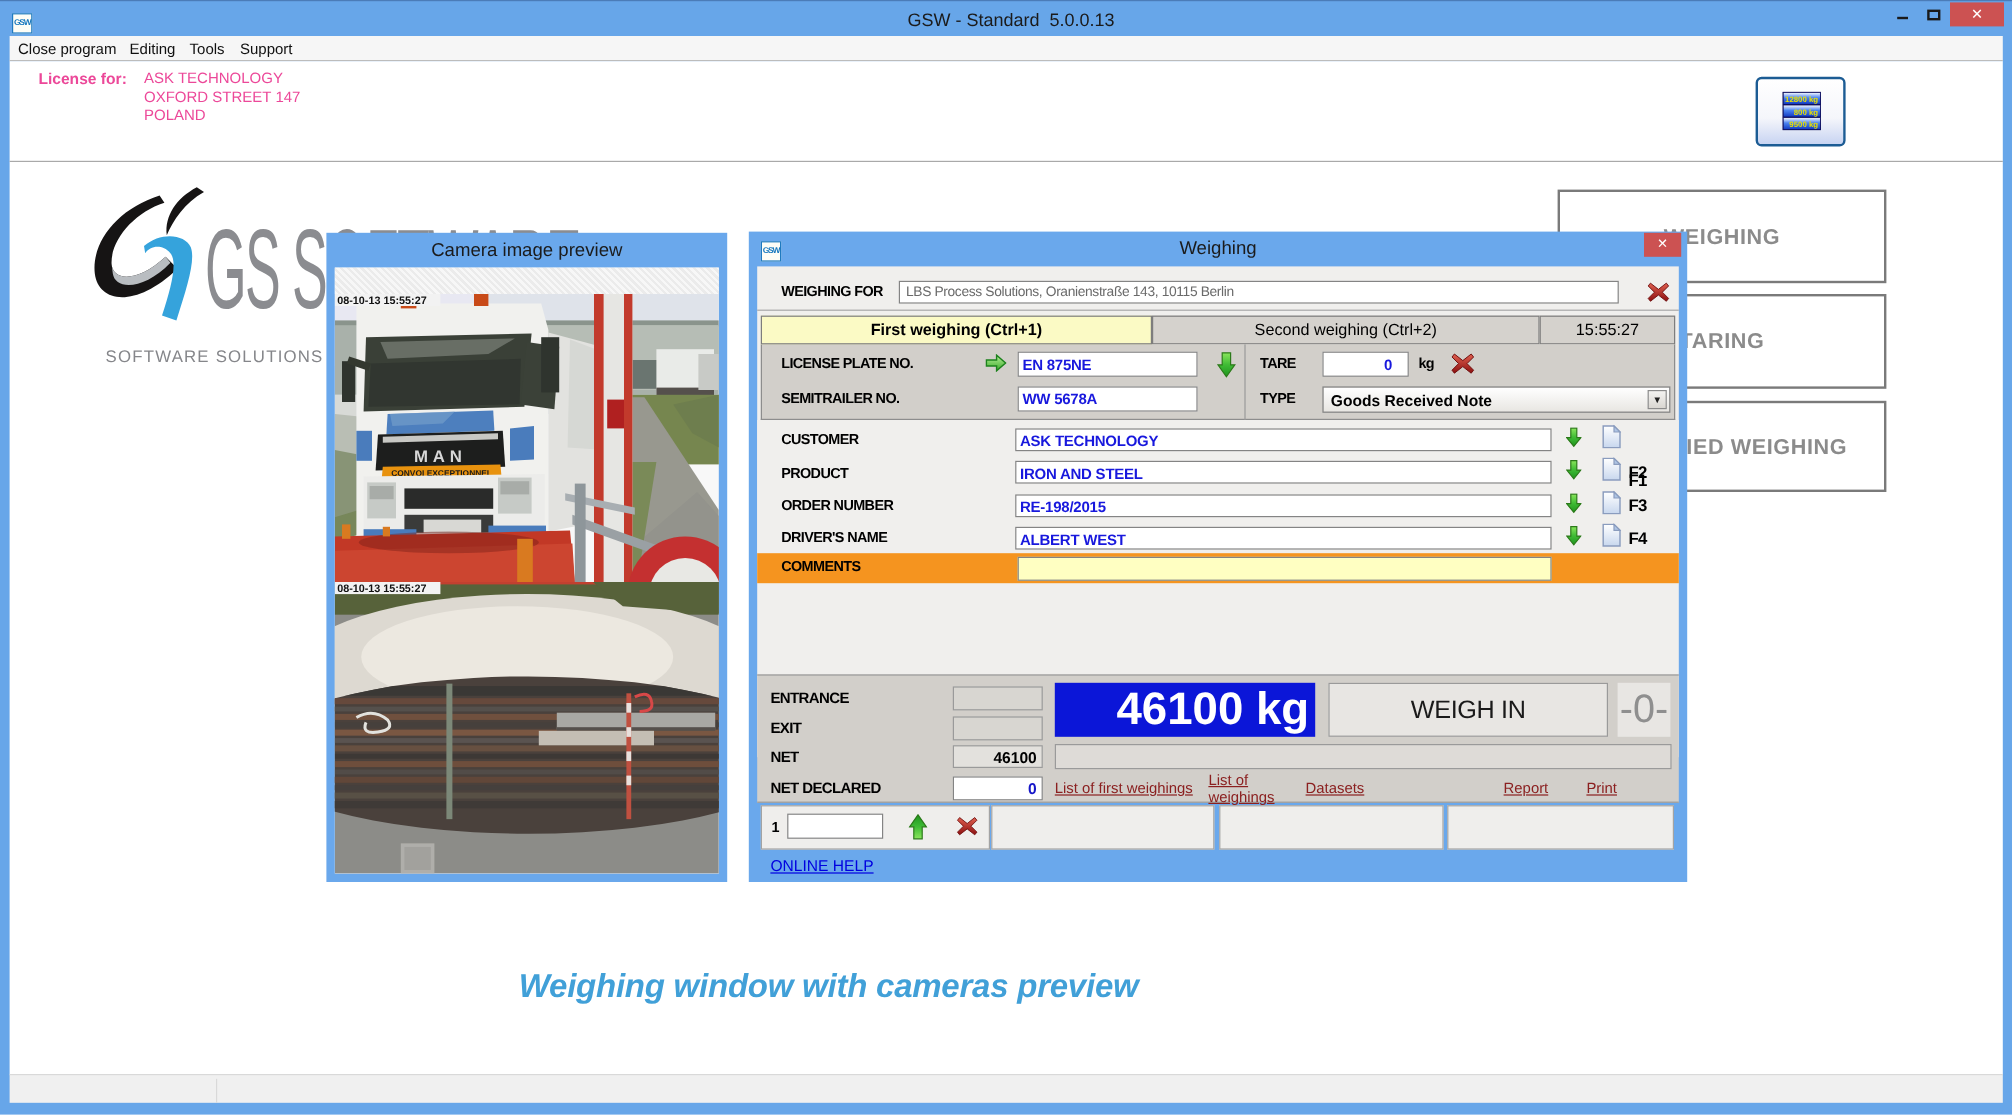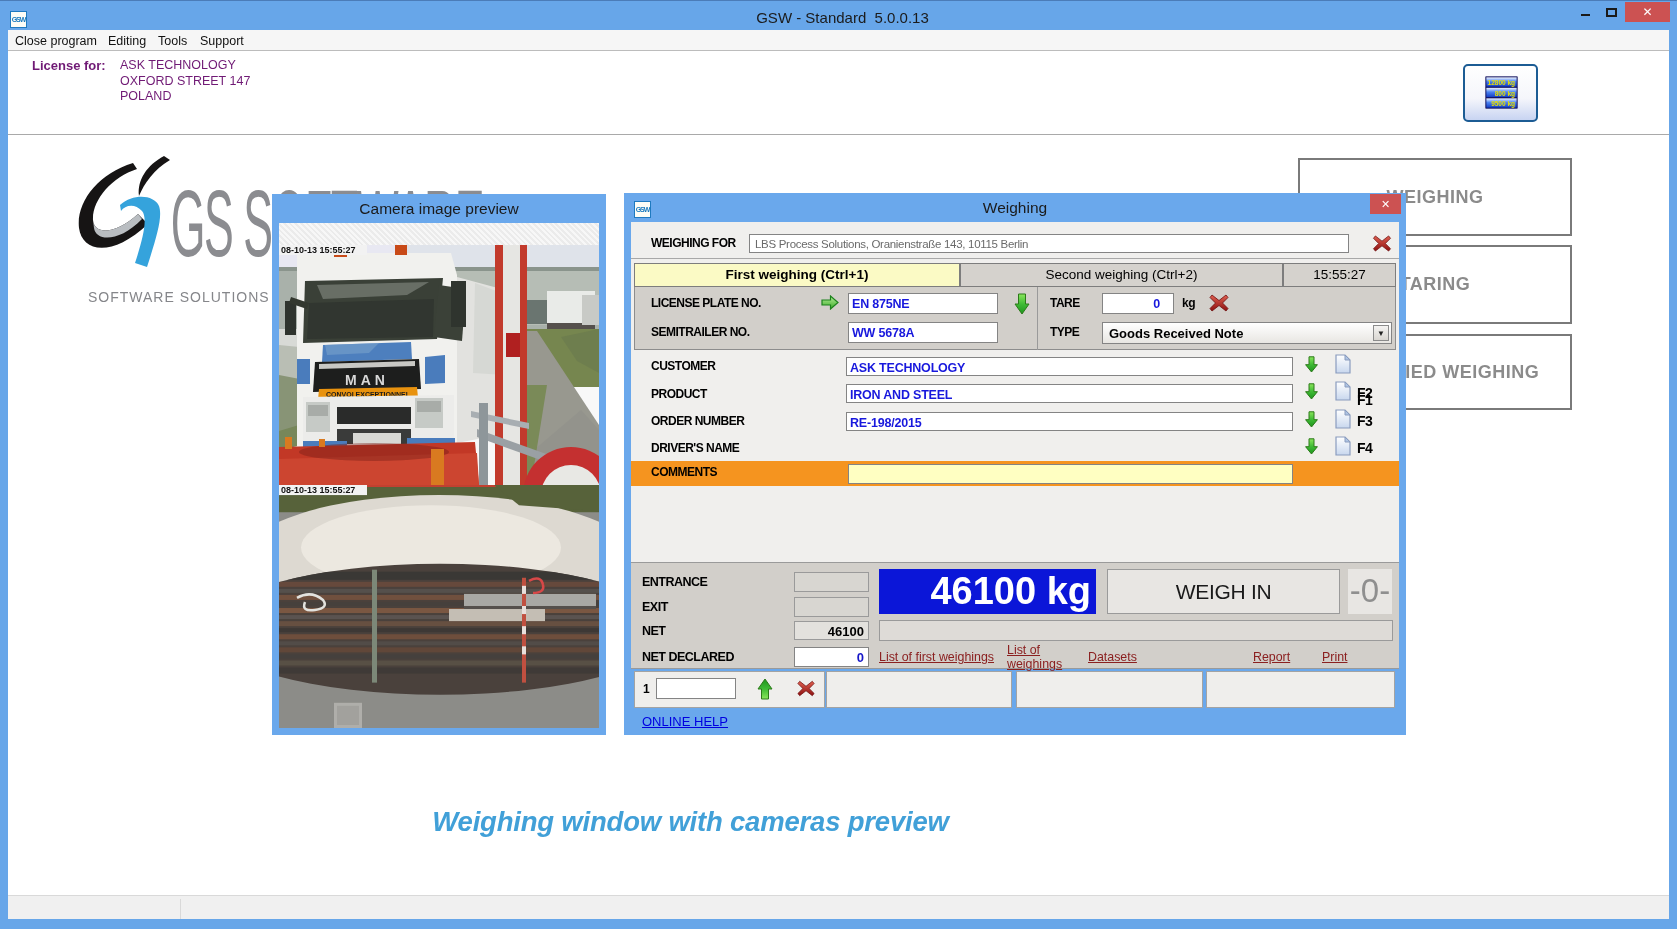--- a/index.html
+++ b/index.html
@@ -10,21 +10,21 @@
   #titlebar { position:absolute; left:0; top:0; width:1677px; height:30px; background:#67a6e9; border-top:1px solid #4b7cb8; }
   #titletext { position:absolute; top:8px; left:4px; width:1677px; text-align:center; font-size:15px; color:#1b1b1b; }
   #gswicon1 { position:absolute; left:10px; top:10px; }
   .gswbox { width:17px; height:17px; background:#fdfdf6; border:1px solid #1f7ac0; color:#1778be; font-size:7px; font-weight:bold; text-align:center; line-height:15px; letter-spacing:-1px; }
   #minbtn { position:absolute; left:1581px; top:13px; width:9px; height:2px; background:#1a1a1a; }
   #maxbtn { position:absolute; left:1606px; top:7px; width:11px; height:9px; border:2px solid #1a1a1a; background:transparent; }
   #closebtn { position:absolute; left:1625px; top:1px; width:45px; height:20px; background:#cc5252; color:#fff; text-align:center; font-size:12px; line-height:20px; }
   #menubar { position:absolute; left:8px; top:30px; width:1661px; height:21px; background:#f6f6f6; border-bottom:1px solid #bcbcbc; font-size:12.5px; color:#111; }
   #menubar span { position:absolute; top:4px; }
   #licarea { position:absolute; left:8px; top:51px; width:1661px; height:84px; background:#ffffff; border-bottom:1px solid #a9a9a9; }
-  #licarea .lt { position:absolute; font-size:12.5px; line-height:15.5px; color:#701a75; }
+  #licarea .lt { position:absolute; font-size:12.5px; line-height:15.5px; color:#ec4899; }
   #mainarea { position:absolute; left:8px; top:135px; width:1661px; height:760px; background:#ffffff; }
   #statusbar { position:absolute; left:8px; top:895px; width:1661px; height:24px; background:#f0f0f0; border-top:1px solid #d9d9d9; }
   #statusbar .sep { position:absolute; left:172px; top:3px; width:1px; height:20px; background:#d9d9d9; }
   
   .bigbtn { position:absolute; left:1298px; width:274px; background:#fff; border:2px solid #7a7a7a; color:#8b8b8b; font-weight:bold; font-size:18px; letter-spacing:0.5px; text-align:center; overflow:visible; white-space:nowrap; }
   
   #caption { position:absolute; left:0; top:806px; width:1381px; text-align:center; font-style:italic; font-size:27.5px; color:#41a0d8; font-weight:600; letter-spacing:-0.2px; }
   
   #scalebtn { position:absolute; left:1463px; top:64px; width:75px; height:58px; background:linear-gradient(#ffffff,#f5f6fb 60%,#c8d4f2); border:2px solid #1c5c94; border-radius:5px; }
   
@@ -301,20 +301,21 @@
       <span style="position:absolute; right:2px; top:2px; width:16px; height:16px; background:linear-gradient(#f4f3f1,#d9d6d1); border:1px solid #8b8b8b; font-size:8px; text-align:center; line-height:15px; color:#222;">▼</span>
     </div>
     <div id="lsec"></div>
     <div class="lbl" style="left:20px; top:137px;">CUSTOMER</div>
     <div class="lbl" style="left:20px; top:165px;">PRODUCT</div>
     <div class="lbl" style="left:20px; top:192px;">ORDER NUMBER</div>
     <div class="lbl" style="left:20px; top:219px;">DRIVER'S NAME</div>
     <div class="inp blue" style="left:215px; top:135px; width:447px; height:19px;">ASK TECHNOLOGY</div>
     <div class="inp blue" style="left:215px; top:162px; width:447px; height:19px;">IRON AND STEEL</div>
     <div class="inp blue" style="left:215px; top:190px; width:447px; height:19px;">RE-198/2015</div>
+    <div class="inp blue" style="left:215px; top:217px; width:447px; height:19px;">ALBERT WEST</div>
     <svg class="garrow" style="left:674px; top:134px;" width="13" height="17" viewBox="0 0 13 17">
         <path d="M4,0.8 L9,0.8 L9,8.7 L12.4,8.7 L6.5,16 L0.6,8.7 L4,8.7 Z" fill="url(#gdn)" stroke="#2c7a1a" stroke-width="1"></path>
       </svg>
     <svg class="garrow" style="left:674px; top:161px;" width="13" height="17" viewBox="0 0 13 17">
         <path d="M4,0.8 L9,0.8 L9,8.7 L12.4,8.7 L6.5,16 L0.6,8.7 L4,8.7 Z" fill="url(#gdn)" stroke="#2c7a1a" stroke-width="1"></path>
       </svg>
     <svg class="garrow" style="left:674px; top:189px;" width="13" height="17" viewBox="0 0 13 17">
         <path d="M4,0.8 L9,0.8 L9,8.7 L12.4,8.7 L6.5,16 L0.6,8.7 L4,8.7 Z" fill="url(#gdn)" stroke="#2c7a1a" stroke-width="1"></path>
       </svg>
     <svg class="garrow" style="left:674px; top:216px;" width="13" height="17" viewBox="0 0 13 17">

